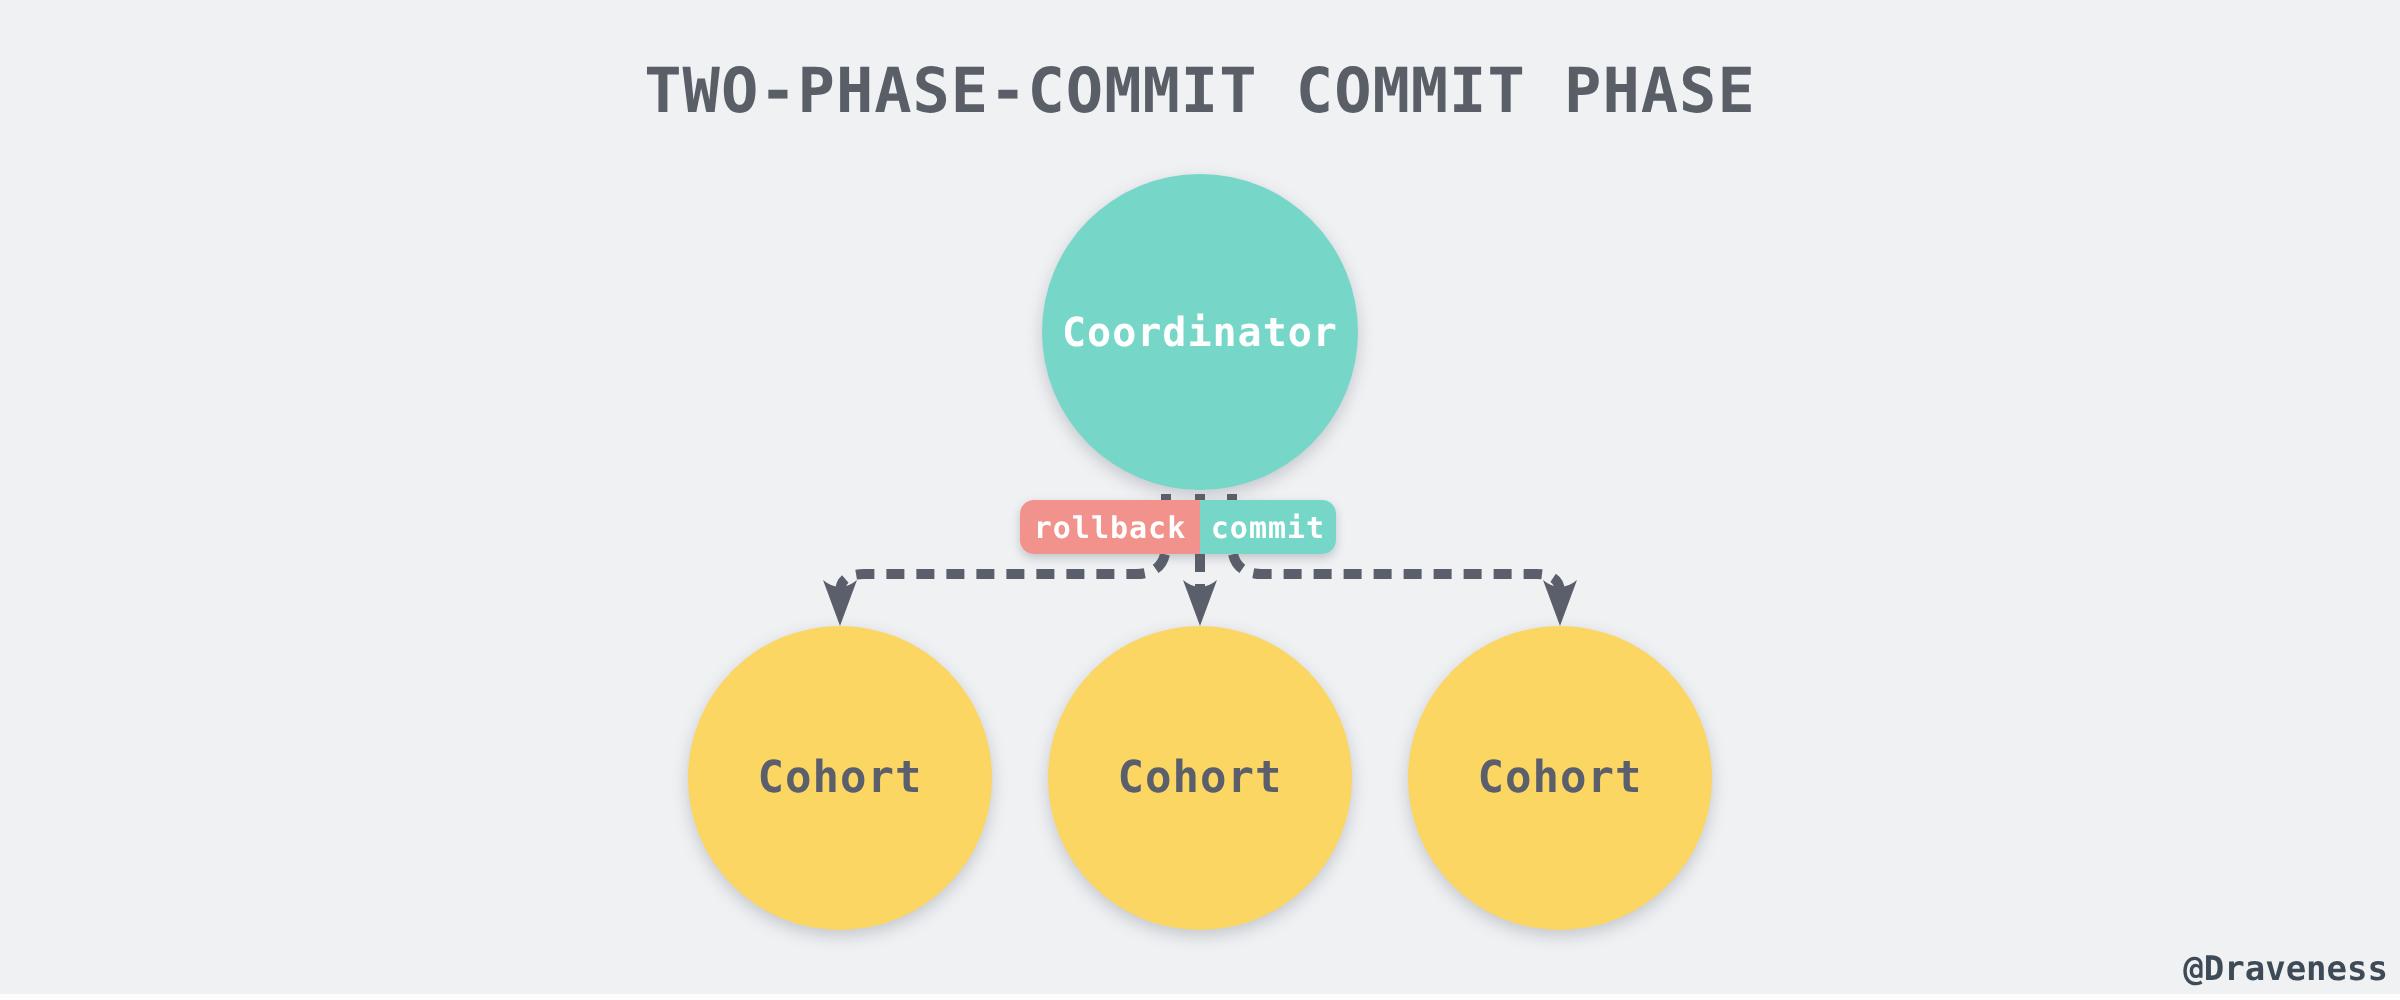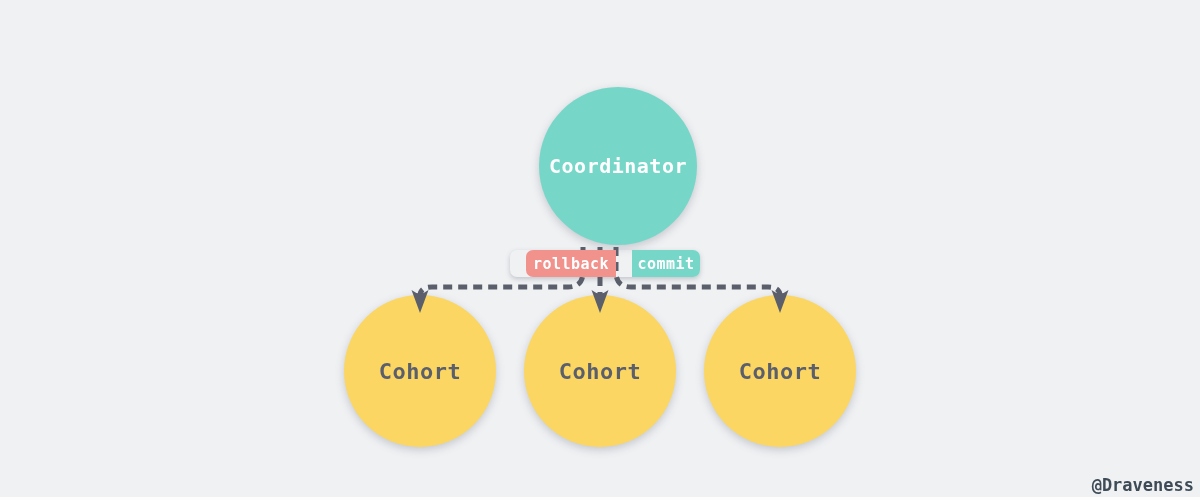--- a/index.html
+++ b/index.html
@@ -41,35 +41,35 @@
   }
   .circle {
     position: absolute;
     border-radius: 50%;
     display: flex;
     align-items: center;
     justify-content: center;
     box-shadow: 0 3px 8px rgba(91, 95, 107, 0.28);
   }
   .coordinator {
-    left: 539px;
+    left: 521px;
     top: 87px;
     width: 158px;
     height: 158px;
     background: var(--coordinator-fill);
     z-index: 1;
   }
   .coordinator .node-label {
     color: var(--node-text-light);
     font-size: 20px;
     font-weight: bold;
     letter-spacing: 0.5px;
   }
   .cohort {
-    top: 295px;
+    top: 313px;
     width: 152px;
     height: 152px;
     background: var(--cohort-fill);
     z-index: 1;
   }
   .cohort .node-label {
     color: var(--node-text-dark);
     font-size: 22px;
     font-weight: bold;
     letter-spacing: 0.5px;
@@ -106,21 +106,20 @@
     box-shadow: 0 2px 5px rgba(91, 95, 107, 0.3);
   }
   .decision-pill .badge {
     display: flex;
     align-items: center;
     justify-content: center;
     color: var(--node-text-light);
     font-size: 15px;
     font-weight: bold;
     letter-spacing: 0.5px;
-    margin-left: 16px;
   }
   .badge-rollback {
     width: 90px;
     background: var(--rollback-fill);
     border-radius: 7px 0 0 7px;
   }
   .badge-commit {
     width: 68px;
     background: var(--commit-fill);
     border-radius: 0 7px 7px 0;
@@ -142,20 +141,21 @@
     height: 3px;
     background: #FDFDFE;
     z-index: 5;
   }
 </style>
 </head>
 <body>
 
 <div class="canvas">
 
+  <div class="diagram-title">TWO-PHASE-COMMIT COMMIT PHASE</div>
 
   <div class="circle coordinator">
     <span class="node-label">Coordinator</span>
   </div>
 
   <div class="circle cohort cohort-1">
     <span class="node-label">Cohort</span>
   </div>
 
   <div class="circle cohort cohort-2">

